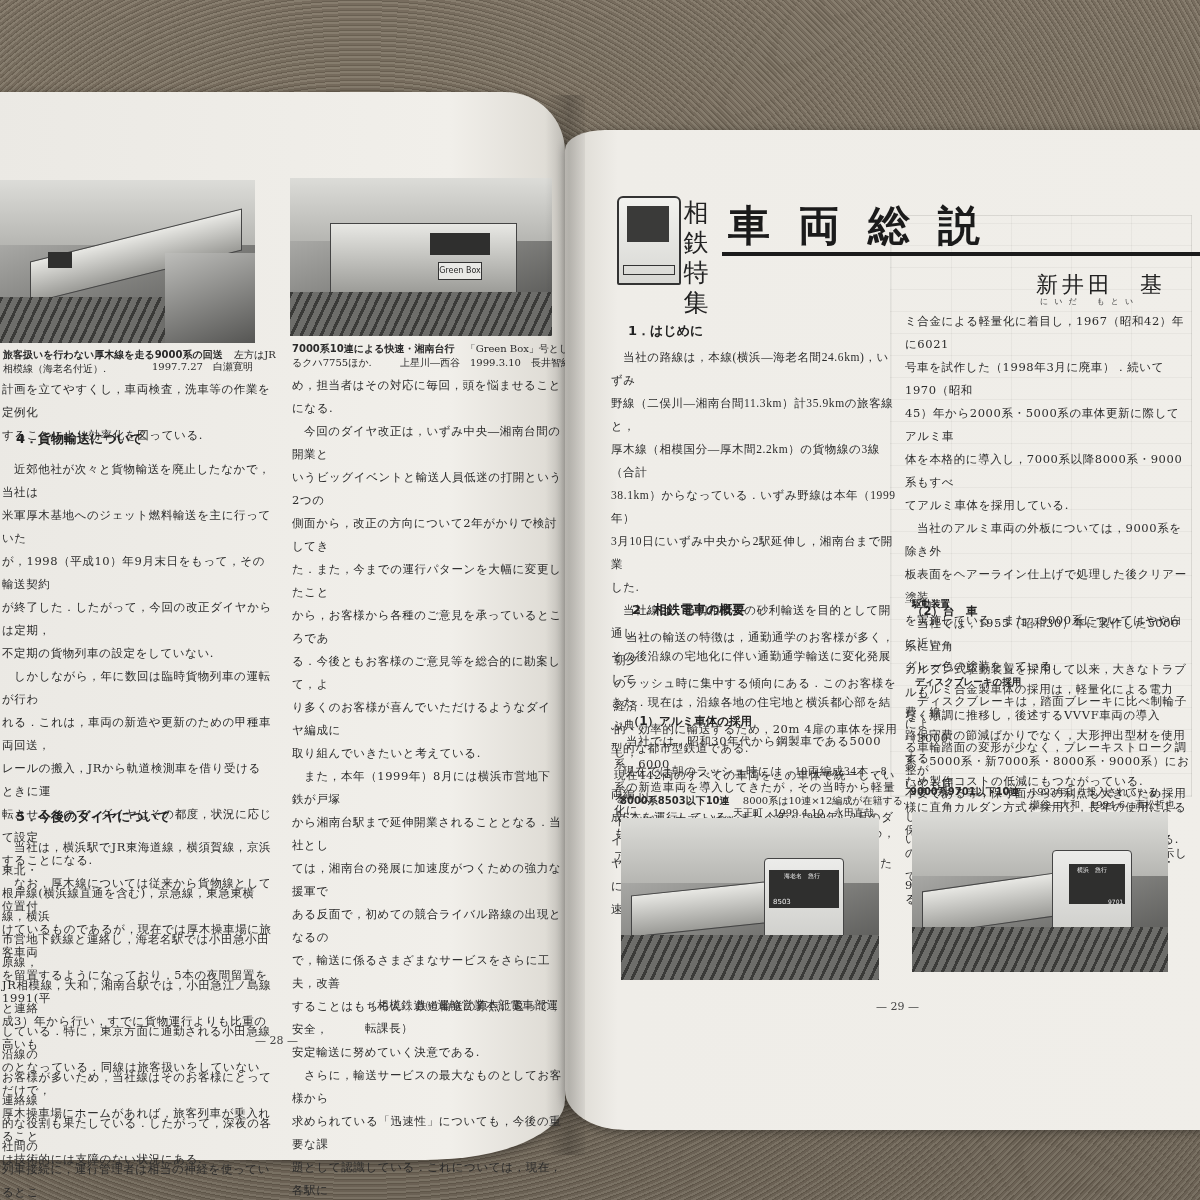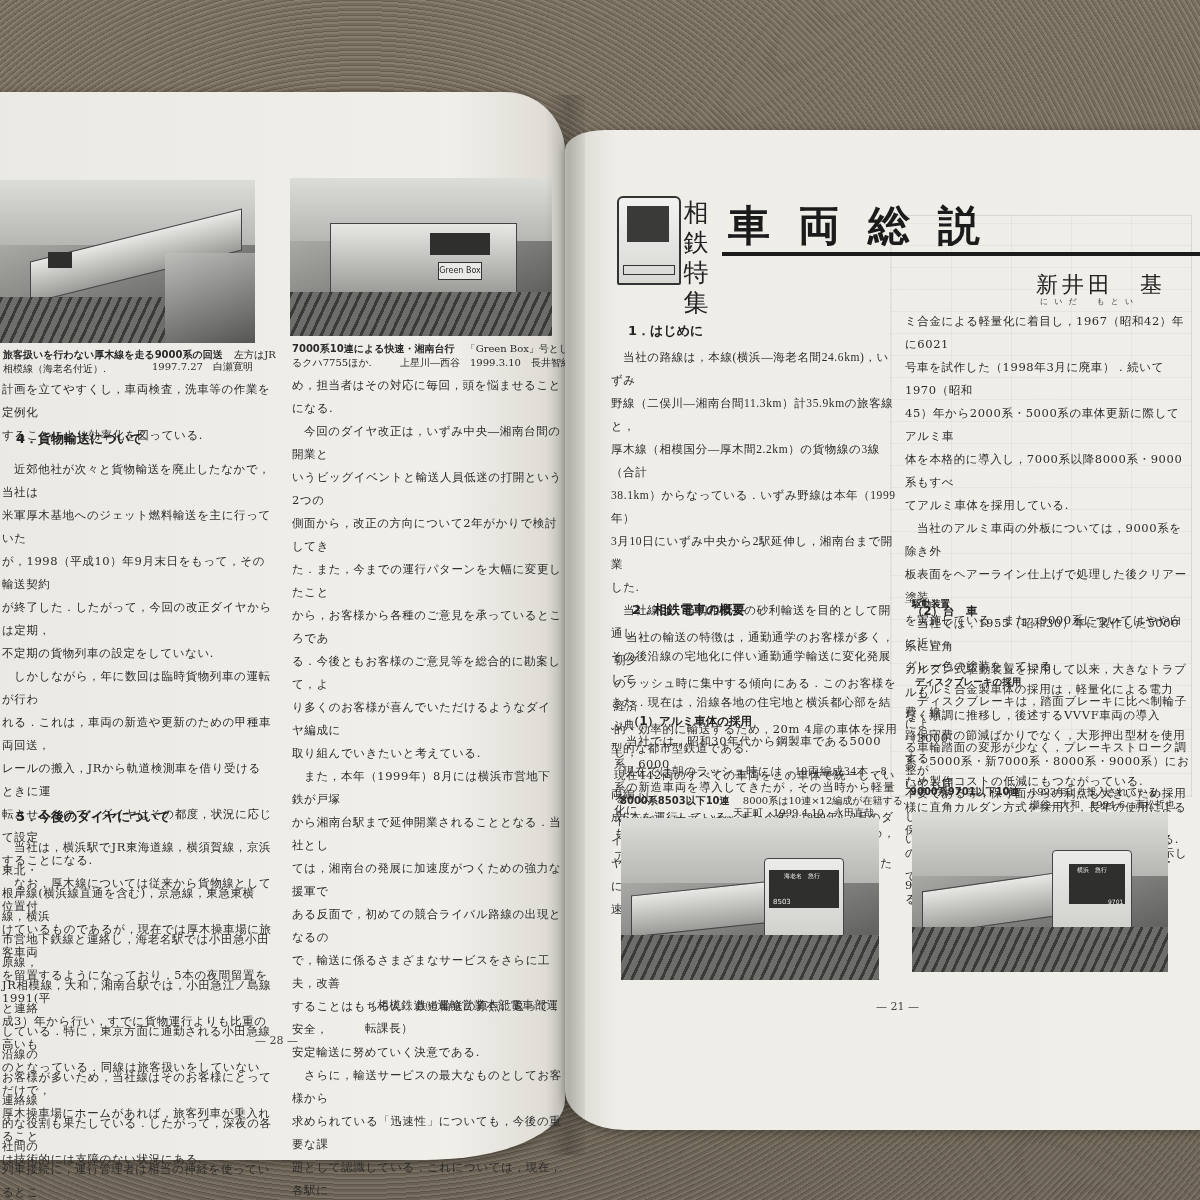--- a/index.html
+++ b/index.html
@@ -255,13 +255,13 @@
 <div class="photo" style="left:912px;top:812px;width:256px;height:160px;">
   <div class="sky"></div>
   <div class="train" style="left:10px;top:70px;width:130px;height:42px;transform:skewY(-8deg);"></div>
   <div class="train" style="left:140px;top:38px;width:78px;height:102px;border-radius:4px;background:linear-gradient(180deg,#ececea,#c8c8c4);"></div>
   <div class="win" style="left:157px;top:52px;width:56px;height:40px;"></div>
   <div style="position:absolute;left:196px;top:86px;font-size:6px;color:#eee;font-family:'DejaVu Sans',sans-serif;">9701</div>
   <div style="position:absolute;left:165px;top:54px;font-size:6px;color:#eee;">横浜　急行</div>
   <div class="rails"></div>
 </div>
 
-<div class="page-num" style="left:876px;top:1000px;">— 21 —</div>
+<div class="page-num" style="left:876px;top:1000px;">— 29 —</div>
 
 </body></html>

